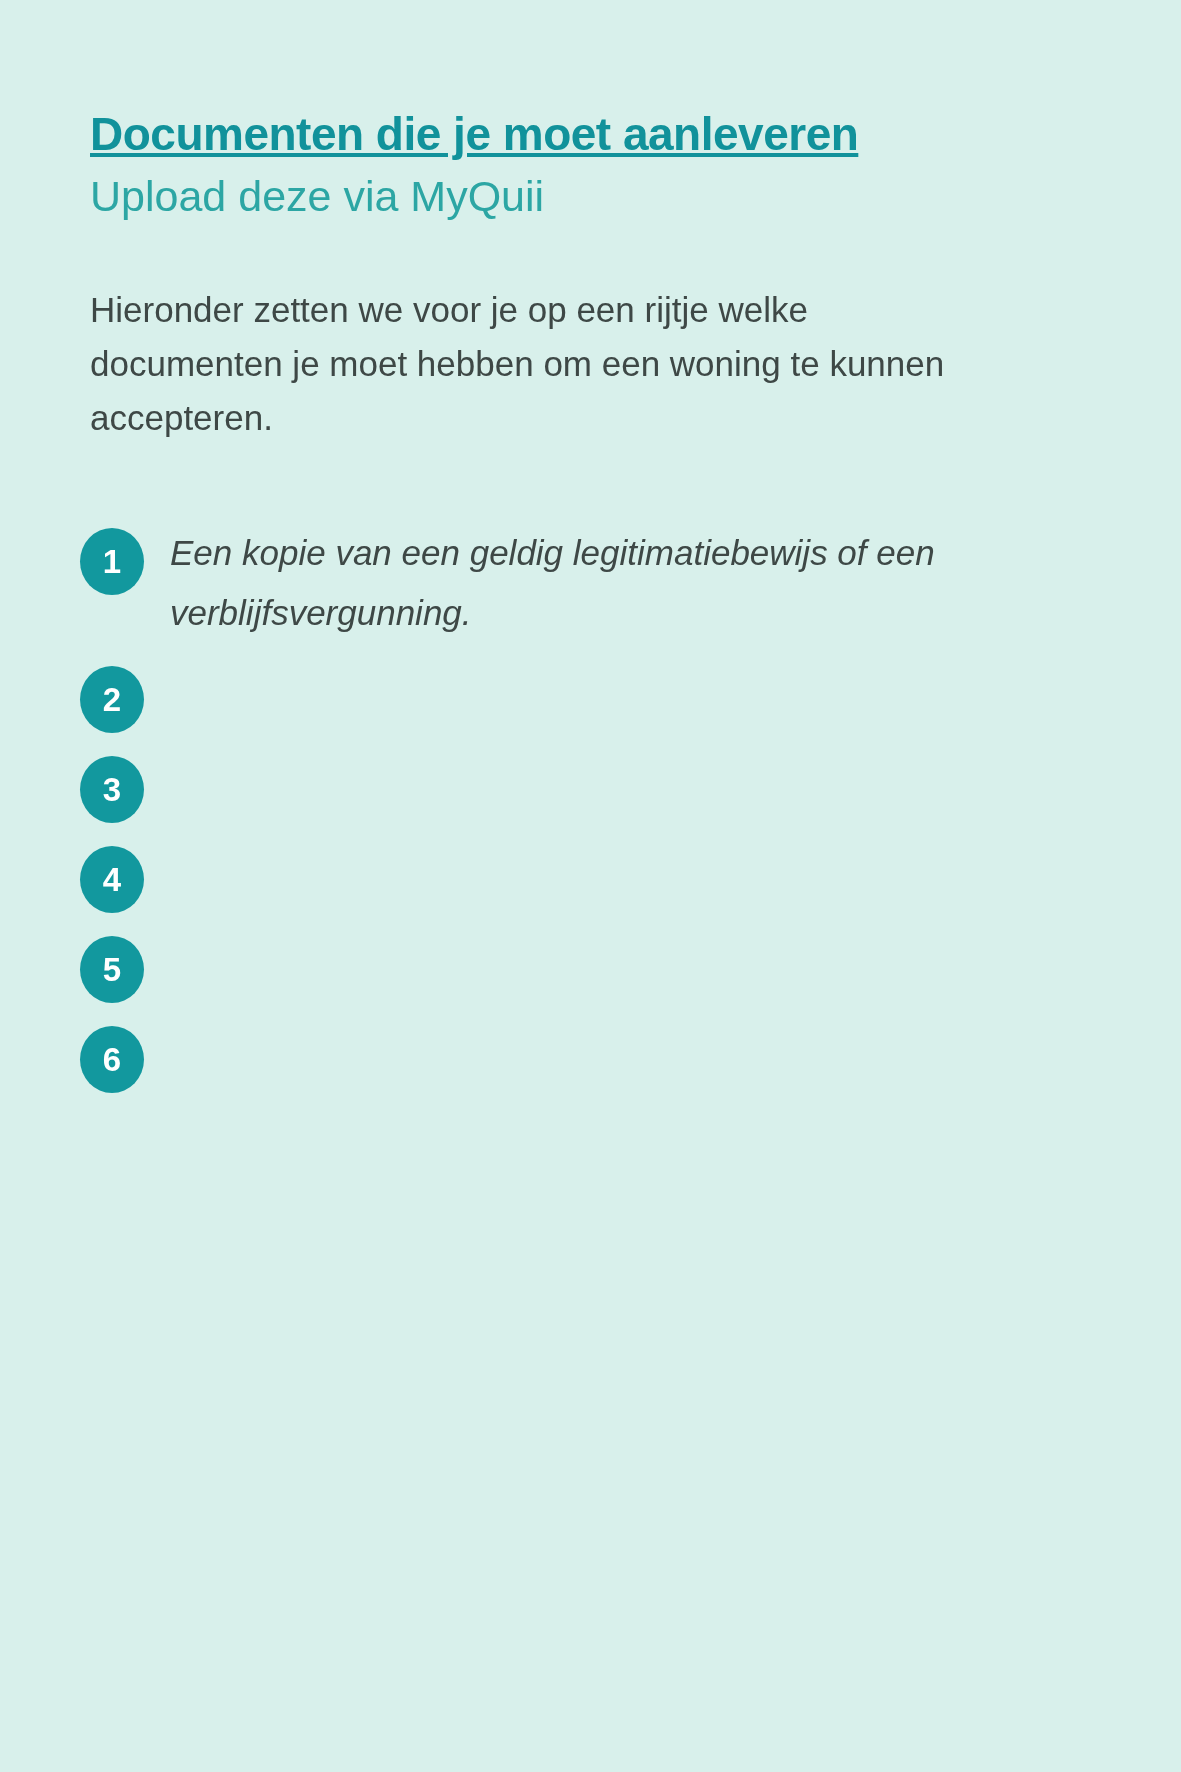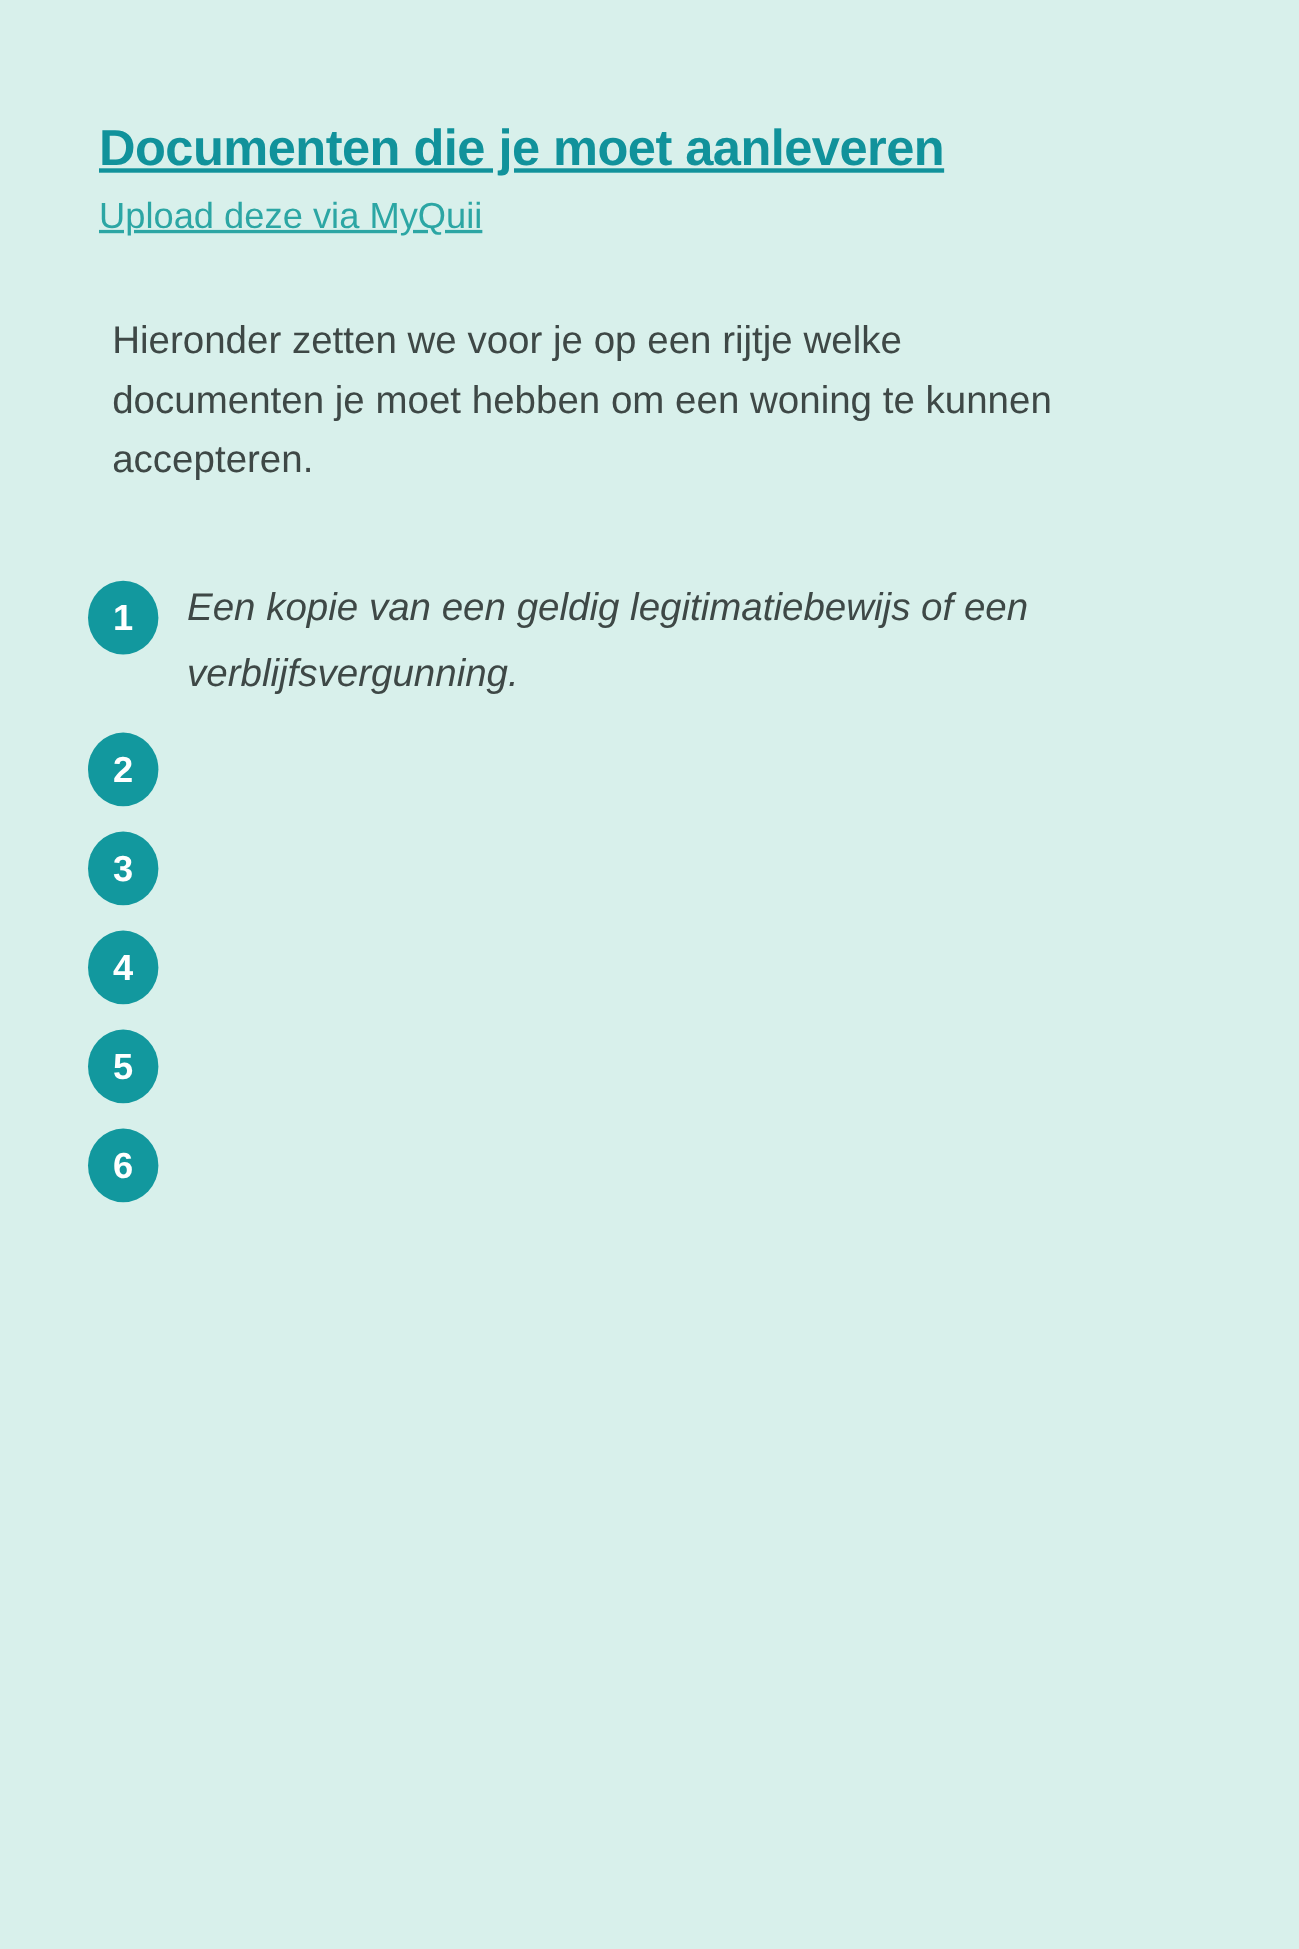--- a/index.html
+++ b/index.html
@@ -22,28 +22,27 @@
     margin: 0 0 0 10px;
     font-size: 46px;
     line-height: 53px;
     font-weight: bold;
     letter-spacing: -0.5px;
     color: var(--title, #11929b);
     text-decoration: underline;
   }
   .page-subtitle {
     margin: 10px 0 0 10px;
-    font-size: 33px;
+    font-size: 43px;
     line-height: 50px;
     font-weight: 400;
     color: var(--subtitle, #2ca6a4);
-    text-decoration: underline;
   }
   .intro {
-    margin: 62px 0 0 22px;
+    margin: 62px 0 0 10px;
     font-size: 35px;
     line-height: 54px;
     white-space: pre-line;
   }
   .doc-list {
     list-style: none;
     margin: 78px 0 0 0;
     padding: 0;
   }
   .doc-item {

